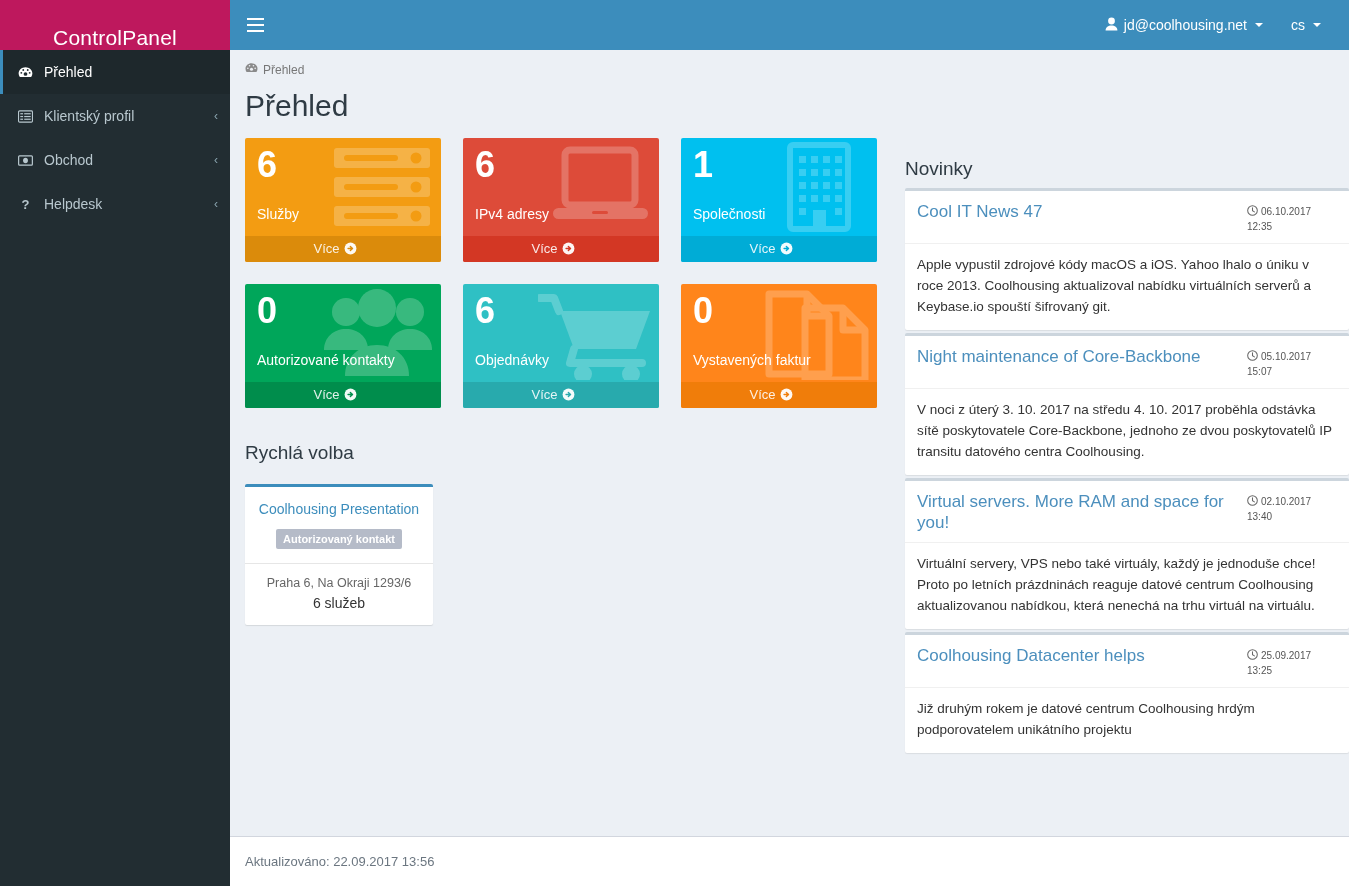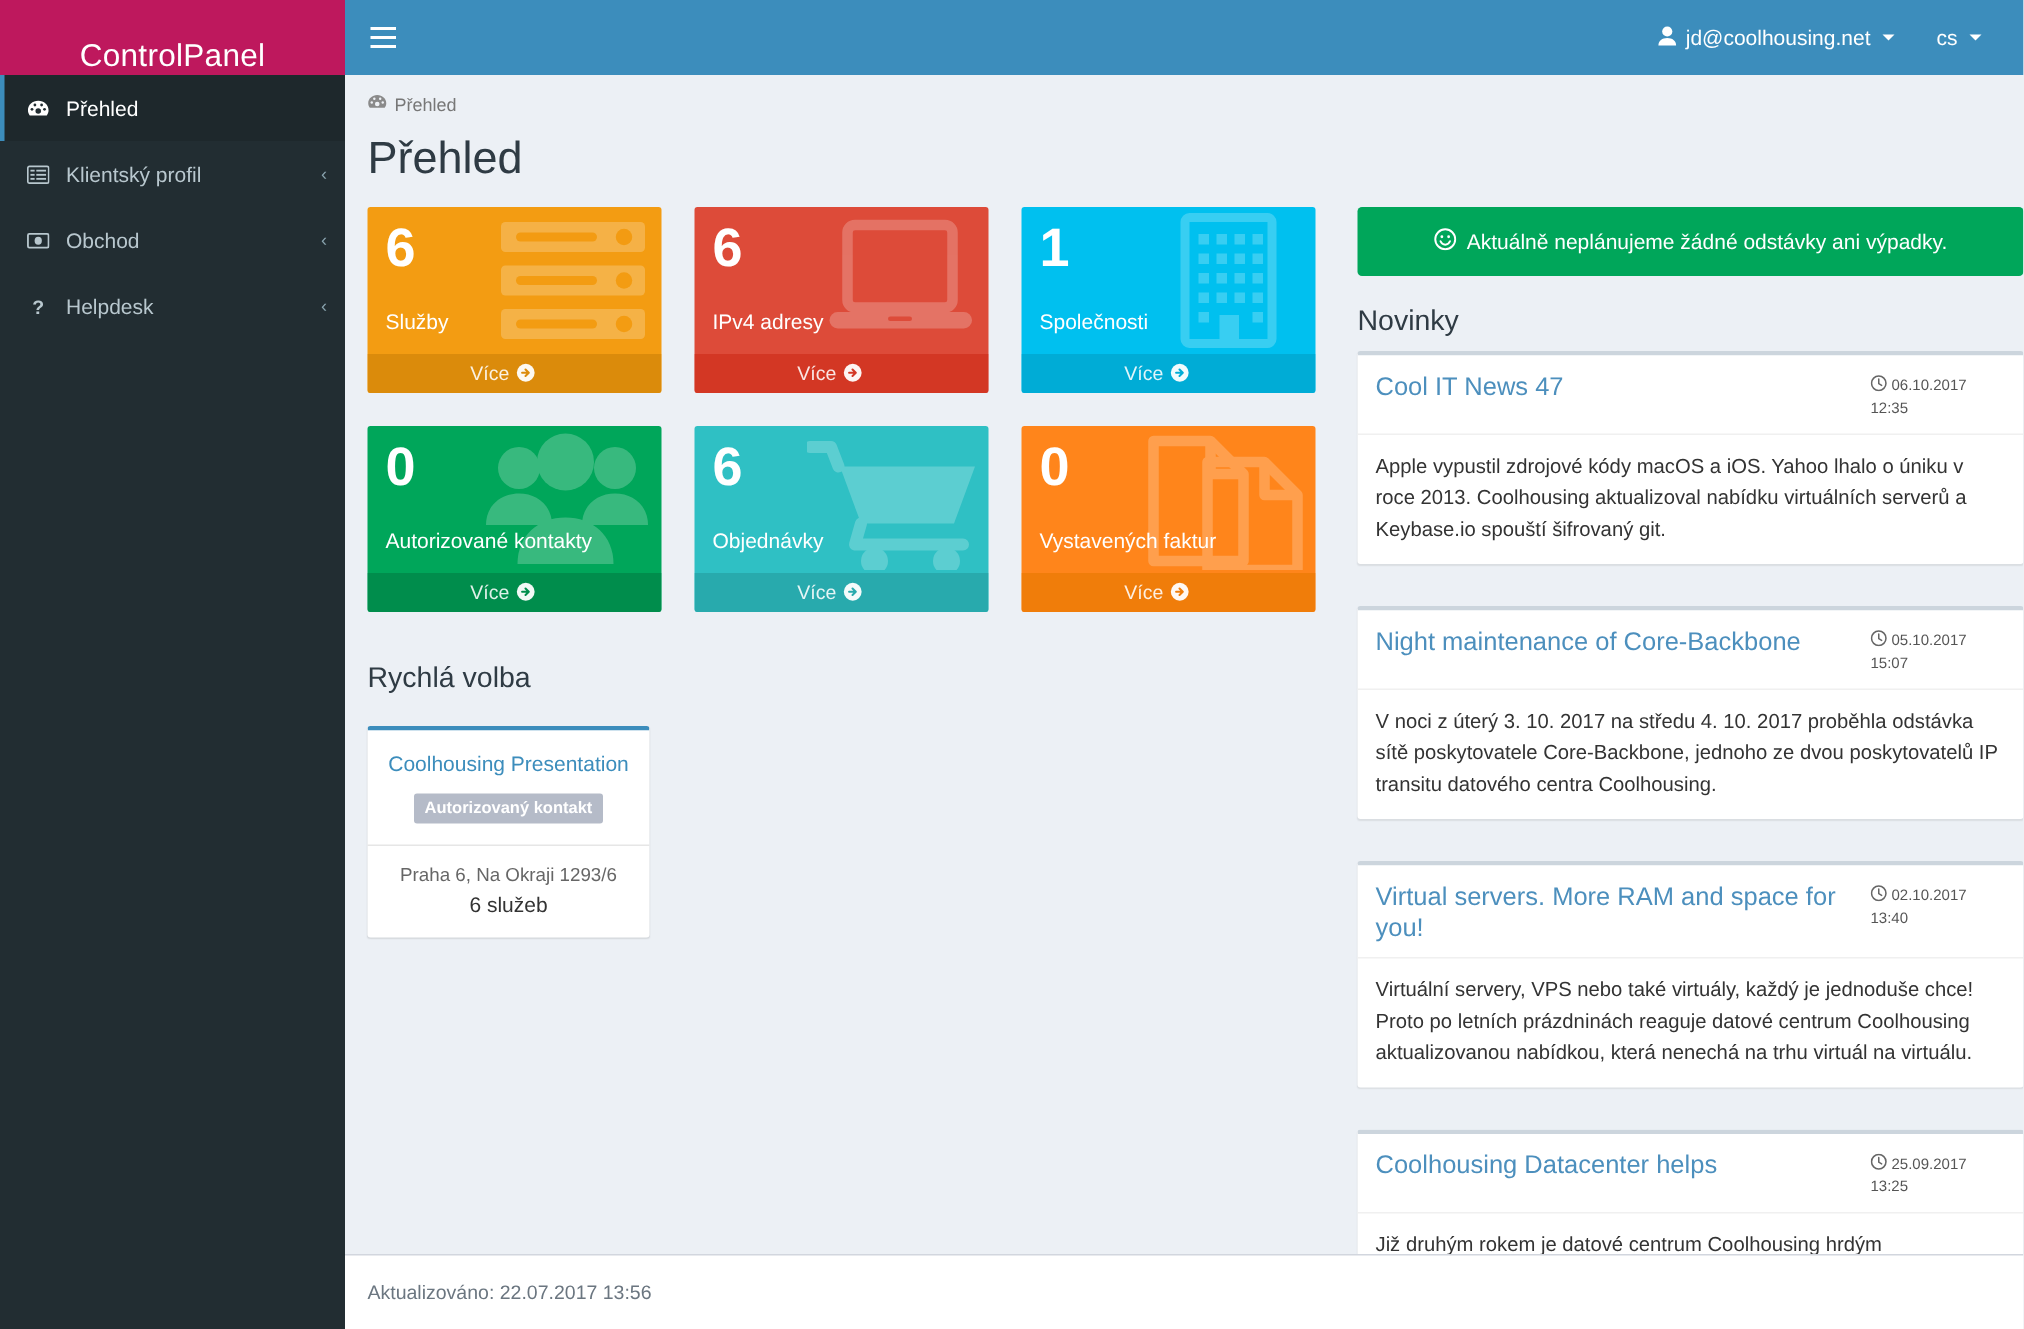--- a/index.html
+++ b/index.html
@@ -192,21 +192,21 @@
   
   .news-head {
     font-size: 19px; font-weight: 300; color: #2f3b44;
     margin: 20px 0 8px 0;
   }
   .news-card {
     background: #fff;
     border-top: 3px solid #ccd5dd;
     border-radius: 2px;
     box-shadow: 0 1px 1px rgba(0,0,0,.08);
-    margin-bottom: 28px;
+    margin-bottom: 3px;
   }
   .news-card-head {
     display: flex; align-items: flex-start;
     padding: 10px 12px 9px 12px;
     border-bottom: 1px solid #f0f0f0;
   }
   .news-title {
     flex: 1 1 auto;
     color: #4c8fbd; font-size: 17px; font-weight: 400;
     line-height: 1.25;
@@ -502,31 +502,20 @@
           </div>
           <div class="panel-sep"></div>
           <div class="panel-foot">
             <div class="panel-addr">Praha 6, Na Okraji 1293/6</div>
             <div class="panel-count">6 služeb</div>
           </div>
         </div>
       </div>
 
       <div class="col-right">
-        <div class="alert-success">
-          <span>
-            <svg width="15" height="15" viewBox="0 0 16 16" aria-hidden="true">
-              <circle cx="8" cy="8" r="7.1" fill="none" stroke="#fff" stroke-width="1.4"></circle>
-              <circle cx="5.6" cy="6.2" r="1" fill="#fff"></circle>
-              <circle cx="10.4" cy="6.2" r="1" fill="#fff"></circle>
-              <path d="M4.6 9.4c.7 1.7 2 2.5 3.4 2.5s2.7-.8 3.4-2.5" fill="none" stroke="#fff" stroke-width="1.3" stroke-linecap="round"></path>
-            </svg>
-          </span>
-          <span>Aktuálně neplánujeme žádné odstávky ani výpadky.</span>
-        </div>
 
         <h2 class="news-head">Novinky</h2>
         <div id="news-list">
             <div class="news-card">
               <div class="news-card-head">
                 <a class="news-title">Cool IT News 47</a>
                 <div class="news-date"><span class="clock"><svg width="11" height="11" viewBox="0 0 16 16" style="vertical-align:-1px">
                       <circle cx="8" cy="8" r="7" fill="none" stroke="#666" stroke-width="1.5"></circle>
                       <path d="M8 4v4.3l2.8 1.7" fill="none" stroke="#666" stroke-width="1.5" stroke-linecap="round"></path>
                     </svg></span><span>06.10.2017</span><br><span>12:35</span></div>
@@ -563,16 +552,16 @@
               </div>
               <div class="news-body">Již druhým rokem je datové centrum Coolhousing hrdým podporovatelem unikátního projektu</div>
             </div>
           </div>
       </div>
 
     </div>
   </main>
 
   <footer class="footer">
-    <span>Aktualizováno: 22.07.2017 13:56</span>
+    <span>Aktualizováno: 22.09.2017 13:56</span>
   </footer>
 
 </div>
 
 </body></html>

